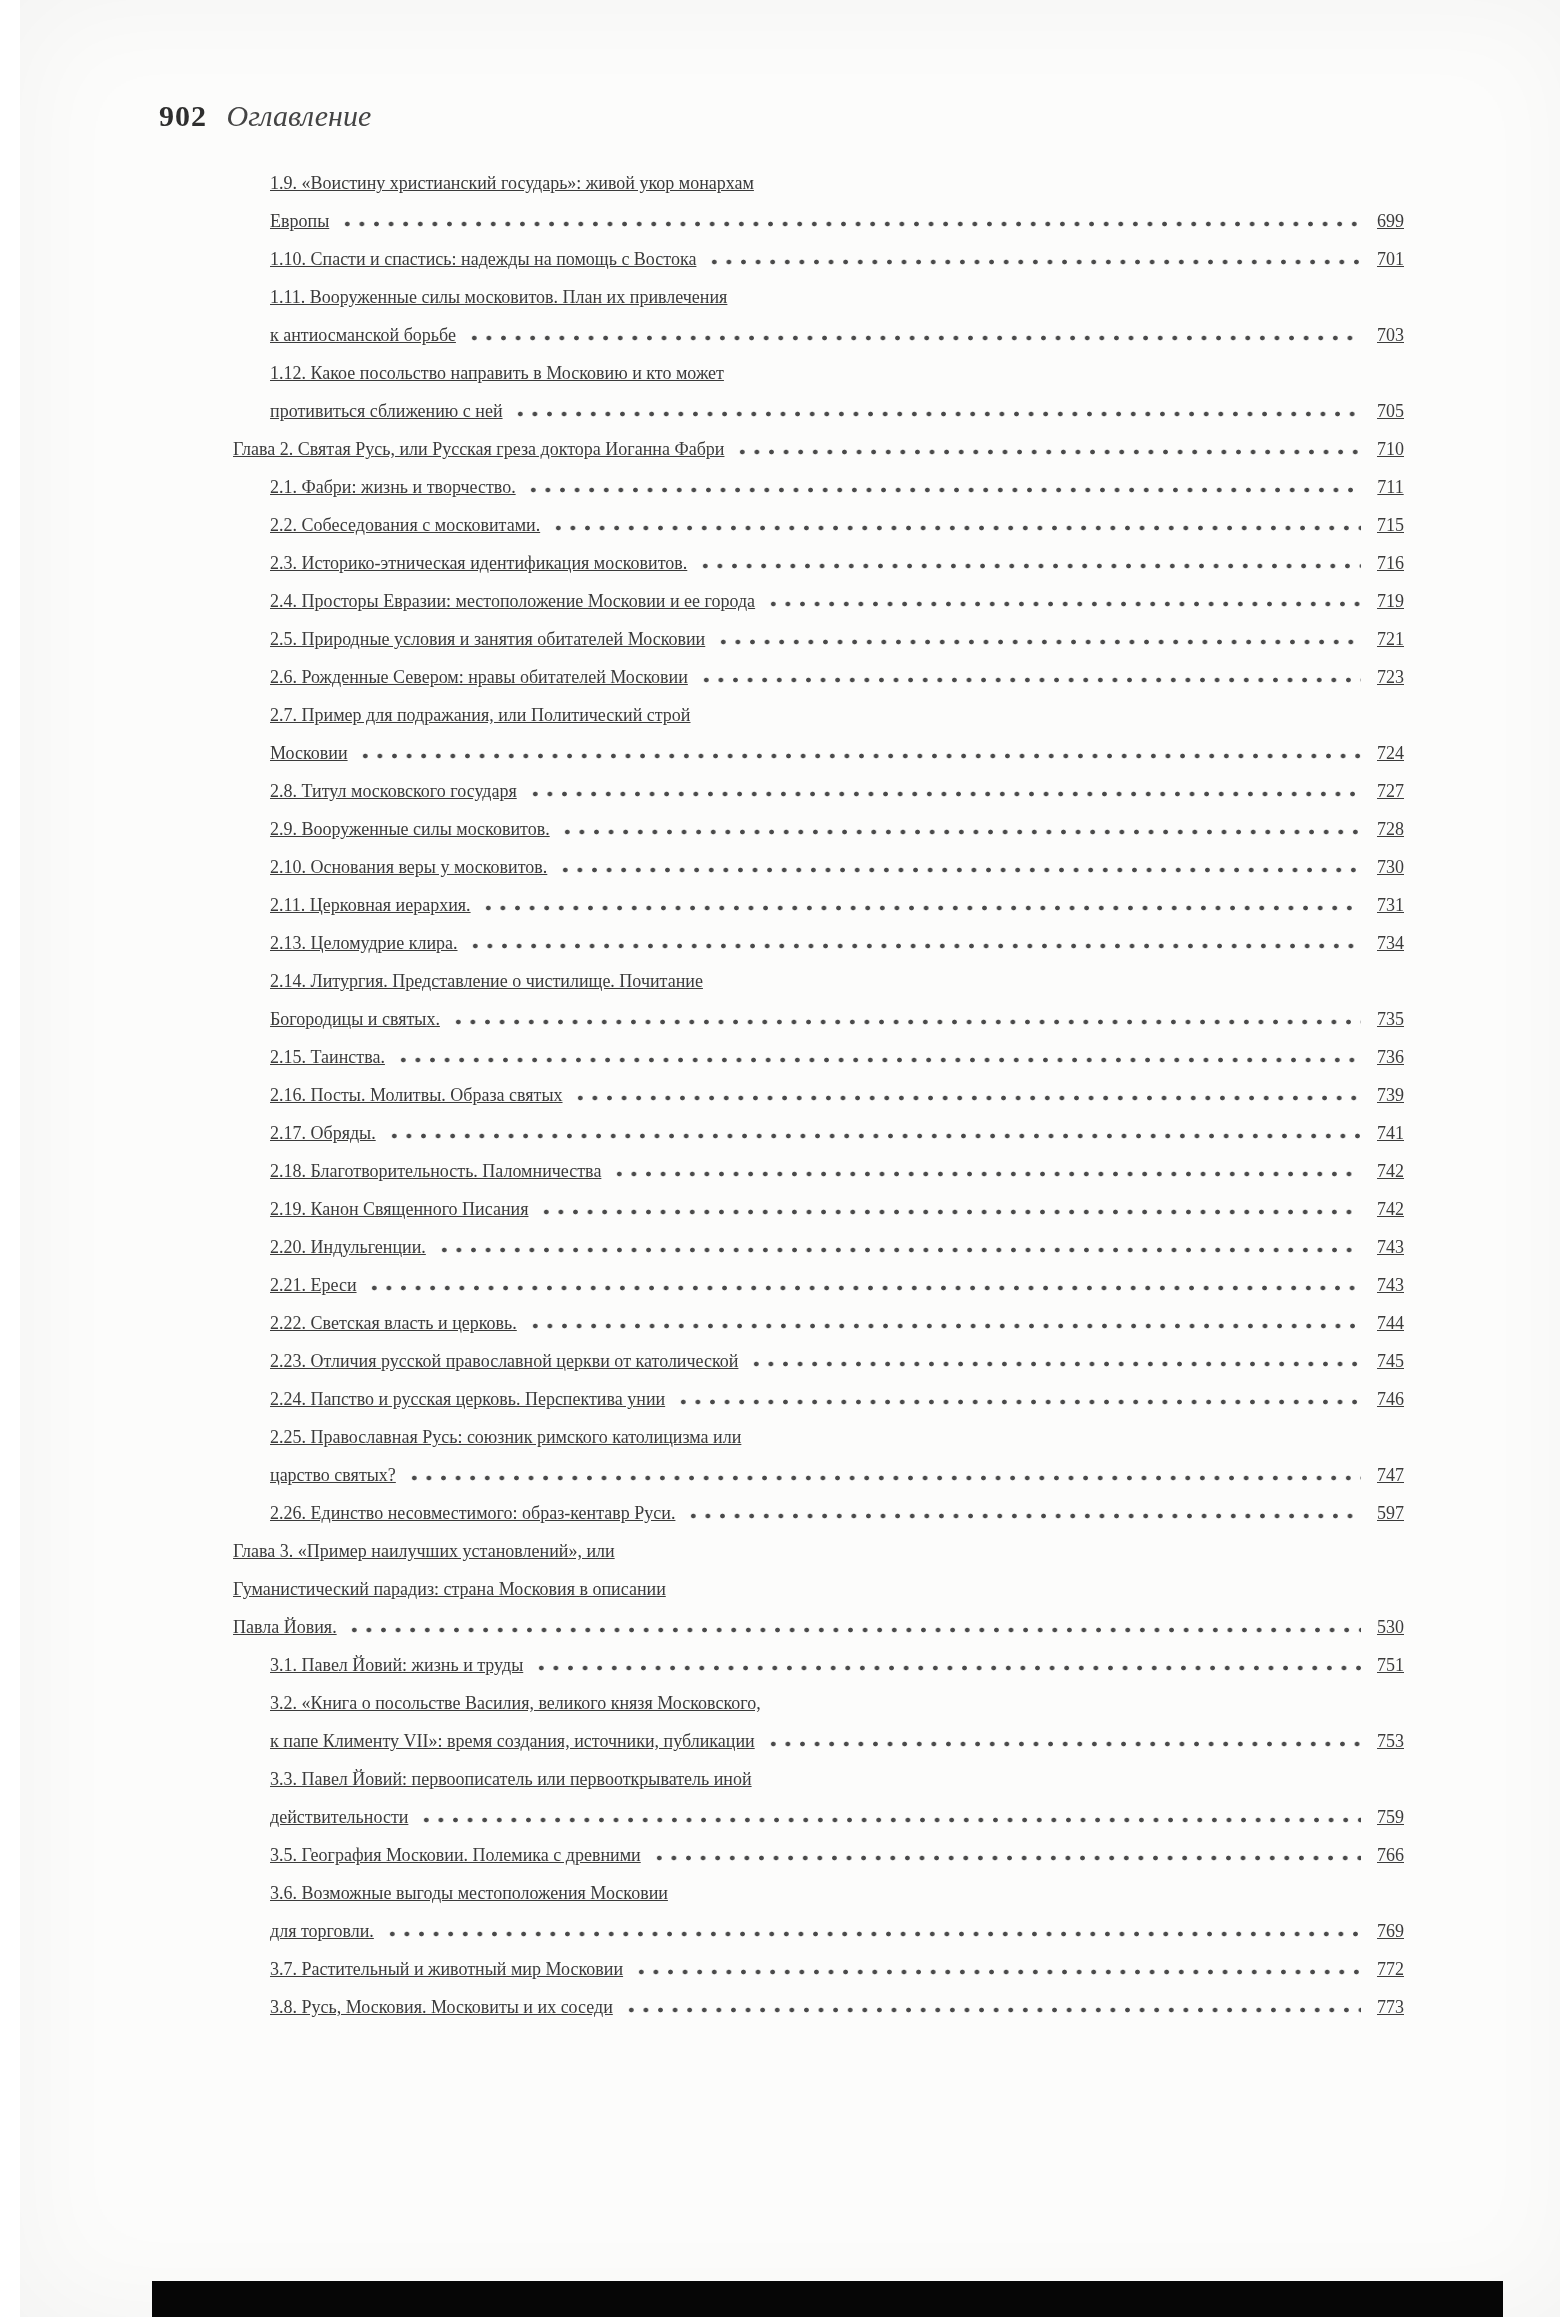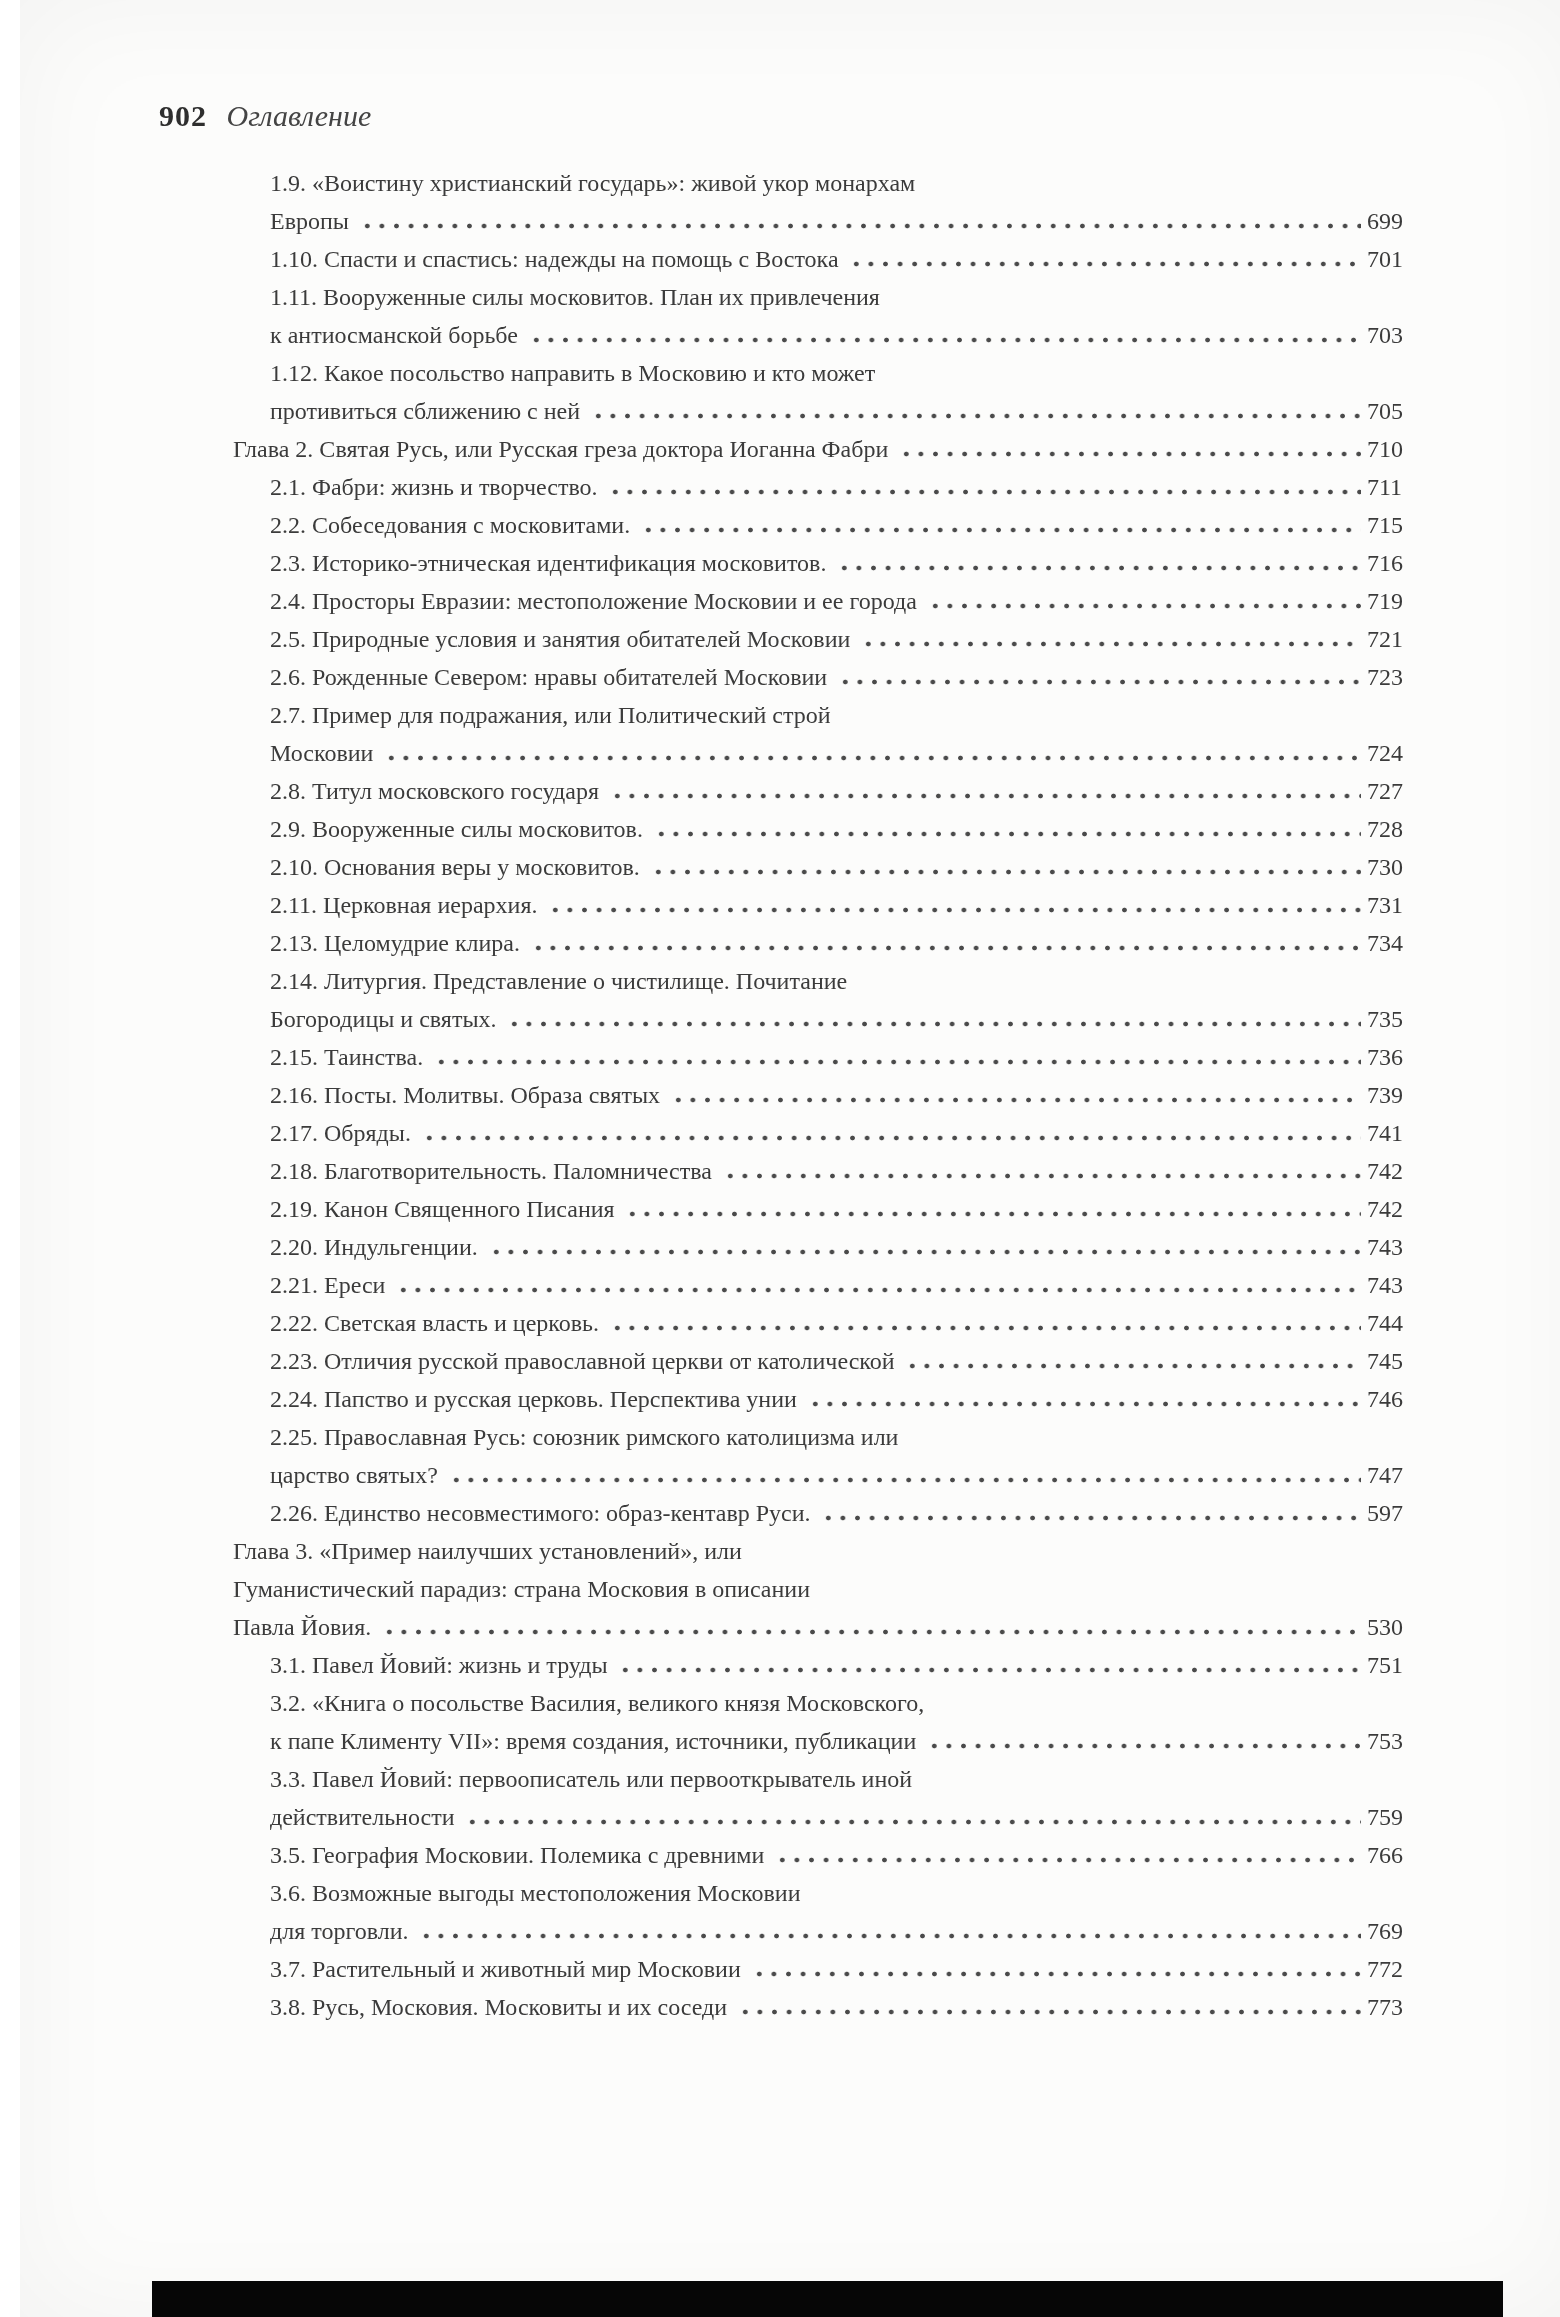--- a/index.html
+++ b/index.html
@@ -33,22 +33,23 @@
   .runhead {
     font-style: italic;
     margin-left: 19.5px;
     color: #444;
   }
   .toc {
     position: absolute;
     top: 164px;
     left: 213px;
     width: 1181px;
-    font-size: 24px;
+    font-size: 18px;
     line-height: 38px;
+    text-decoration: underline;
   }
   .entry { margin: 0; }
   .entry.sub { margin-left: 37px; }
   .line { white-space: nowrap; }
   .line.last {
     display: flex;
     align-items: baseline;
   }
   .txt { flex: 0 0 auto; }
   .leader {
@@ -56,21 +57,21 @@
     min-width: 15.6px;
     height: 5.9px;
     margin: 0 5.9px 0 8.8px;
     background-image: radial-gradient(circle, #4a4a4a 2px, rgba(0,0,0,0) 2.7px);
     background-size: 14.6px 5.9px;
     background-repeat: repeat-x;
     background-position: 2px 50%;
   }
   .pg {
     flex: 0 0 auto;
-    text-align: left;
+    text-align: center;
     min-width: 47px;
   }
   .black-bar {
     position: absolute;
     bottom: 0;
     left: 132px;
     width: 1351px;
     height: 36px;
     background: #060606;
   }

